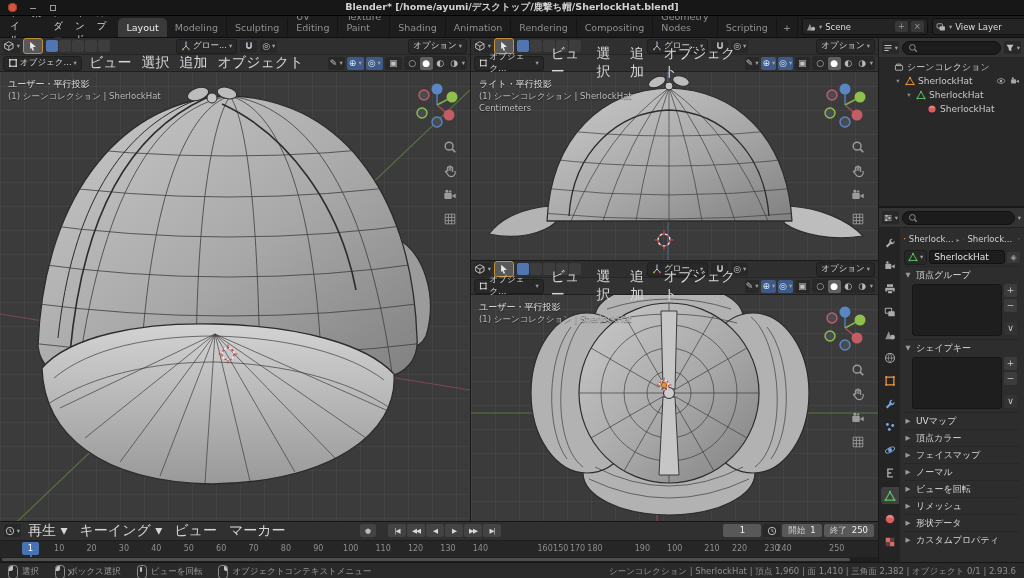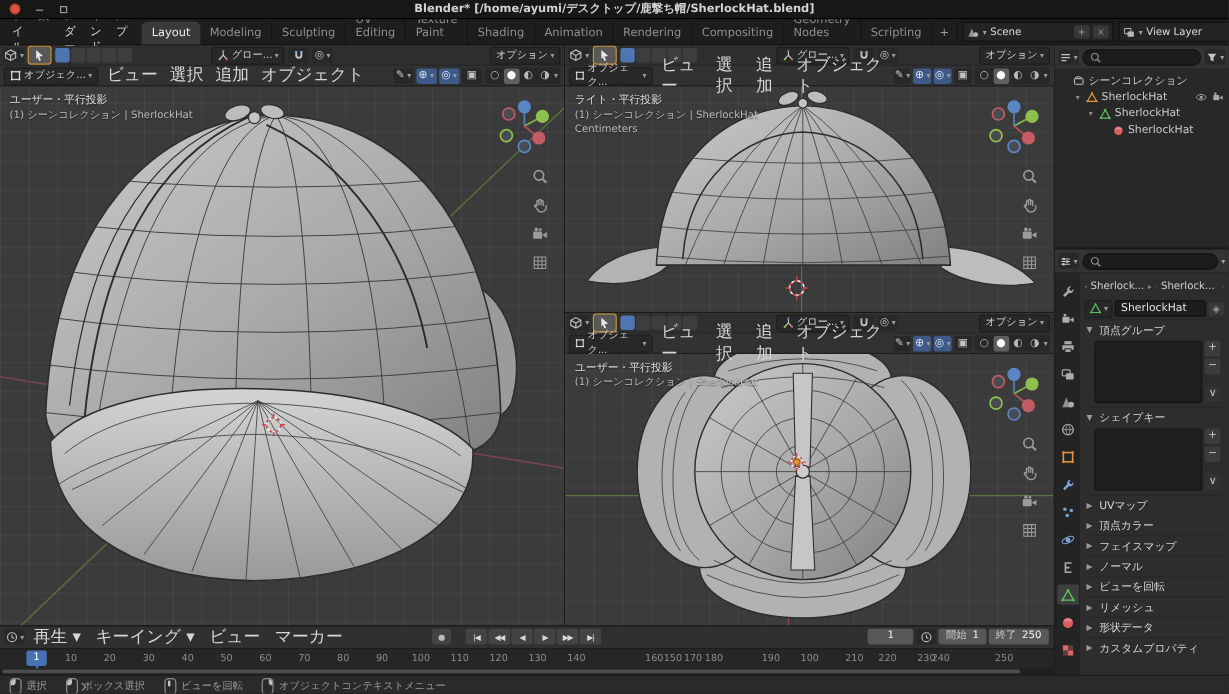--- a/index.html
+++ b/index.html
@@ -1062,14 +1062,15 @@
         </span>
         <span class="hint">
           <span class="mi mouse-middle"></span>
           <span class="hlabel">ビューを回転</span>
         </span>
         <span class="hint">
           <span class="mi mouse-right"></span>
           <span class="hlabel">オブジェクトコンテキストメニュー</span>
         </span>
       </span>
+    <span class="stats">シーンコレクション | SherlockHat | 頂点 1,960 | 面 1,410 | 三角面 2,382 | オブジェクト 0/1 | 2.93.6</span>
   </div>
 </div>
 
 </body></html>

